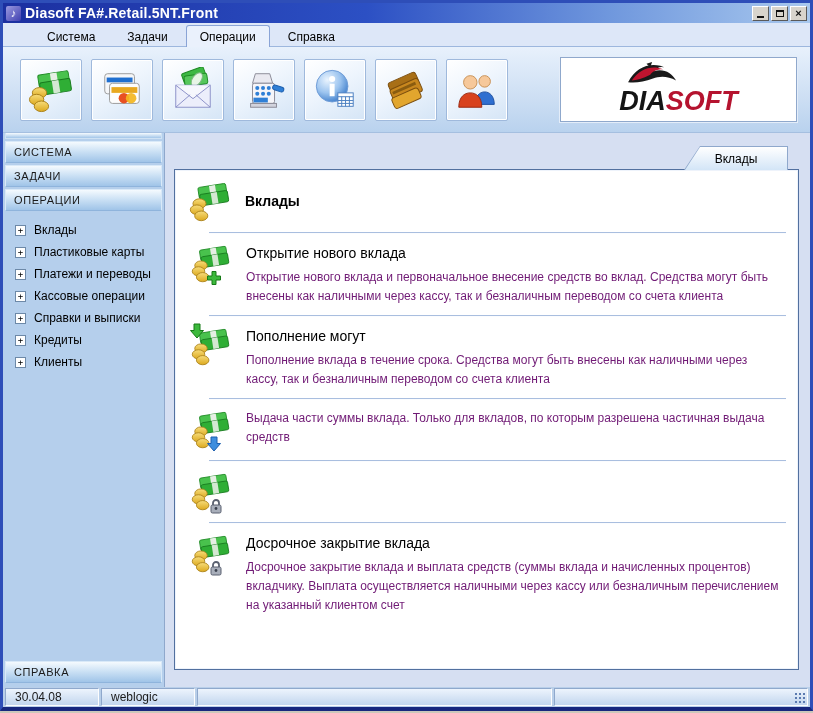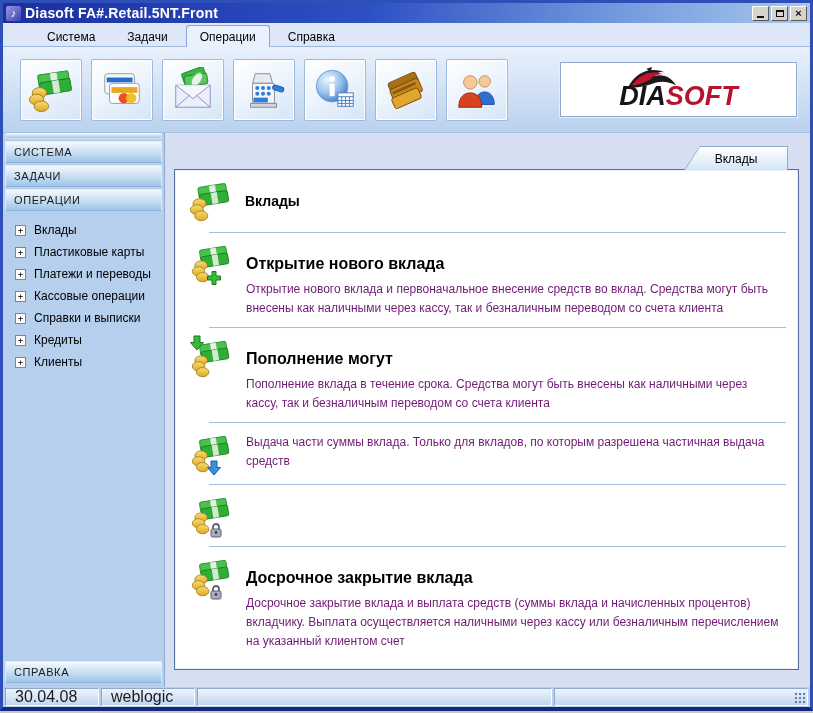--- a/index.html
+++ b/index.html
@@ -51,21 +51,21 @@
     background:linear-gradient(#e8f1fc 0%,#cfe0f4 55%,#b9d2ee 100%);
     border-bottom:1px solid #a5bfe0;
   }
   .tool-btn{
     width:62px;height:62px;margin-right:9px;border:1px solid #9fb9dc;border-radius:2px;
     background:linear-gradient(150deg,#ffffff 0%,#eef5fd 45%,#d5e5f6 100%);
     box-shadow:inset 0 0 0 1px #fff;display:flex;align-items:center;justify-content:center;
   }
   .tool-btn svg{width:46px;height:46px;}
   .logo-box{
-    margin-left:auto;margin-right:13px;width:237px;height:55px;background:#fff;
+    margin-left:auto;margin-right:13px;width:237px;height:65px;background:#fff;
     border:1px solid #8fa8cc;box-shadow:0 0 0 1px #e4edf9;position:relative;
     display:flex;align-items:flex-end;justify-content:center;padding-bottom:7px;
   }
   .logo-text{font-size:27px;font-weight:bold;font-style:italic;letter-spacing:0;line-height:25px;}
   .logo-dia{color:#151515;}
   .logo-soft{color:#b5132f;}
   .logo-dolphin{position:absolute;top:3px;left:64px;width:56px;height:24px;}
 
   
   .app-body{flex:1;display:flex;min-height:0;}
@@ -123,31 +123,31 @@
 
   .op-row{display:flex;gap:13px;padding:9px 10px 9px 4px;}
   .op-icon{width:42px;height:42px;flex:0 0 42px;position:relative;}
   .op-icon .base{width:40px;height:40px;}
   .op-icon .ovl{width:16px;height:16px;position:absolute;}
   .ovl-plus{left:15px;bottom:-1px;}
   .ovl-arrgreen{left:-2px;top:-3px;}
   .ovl-arrblue{left:15px;bottom:-1px;}
   .ovl-lock{left:17px;bottom:-1px;}
   .op-text{flex:1;min-width:0;}
-  .op-title{font-size:16px;font-weight:bold;color:#000;margin:12px 0 7px;}
+  .op-title{font-size:14px;font-weight:normal;color:#000;margin:2px 0 7px;}
   .op-desc{font-size:12px;color:#701a75;line-height:19px;max-width:652px;}
 
   
   .statusbar{
     height:20px;flex:0 0 20px;display:flex;gap:2px;padding:1px 2px;background:#b9cfe9;
   }
   .status-cell{
     border:1px solid;border-color:#8fa8cc #fdfdfd #fdfdfd #8fa8cc;
     background:linear-gradient(#edf4fd,#c2d6ee);
-    font-size:16px;color:#1a1a1a;line-height:16px;padding:0 9px;white-space:nowrap;
+    font-size:12px;color:#1a1a1a;line-height:16px;padding:0 9px;white-space:nowrap;
   }
   .sc-date{width:94px;flex:0 0 94px;}
   .sc-user{width:94px;flex:0 0 94px;}
   .sc-mid{width:355px;flex:0 0 355px;}
   .sc-end{flex:1;position:relative;}
   .grip{position:absolute;right:1px;bottom:1px;width:12px;height:12px;
     background-image:radial-gradient(#5a7ab0 35%,transparent 40%);background-size:4px 4px;}
 </style>
 </head>
 <body>

